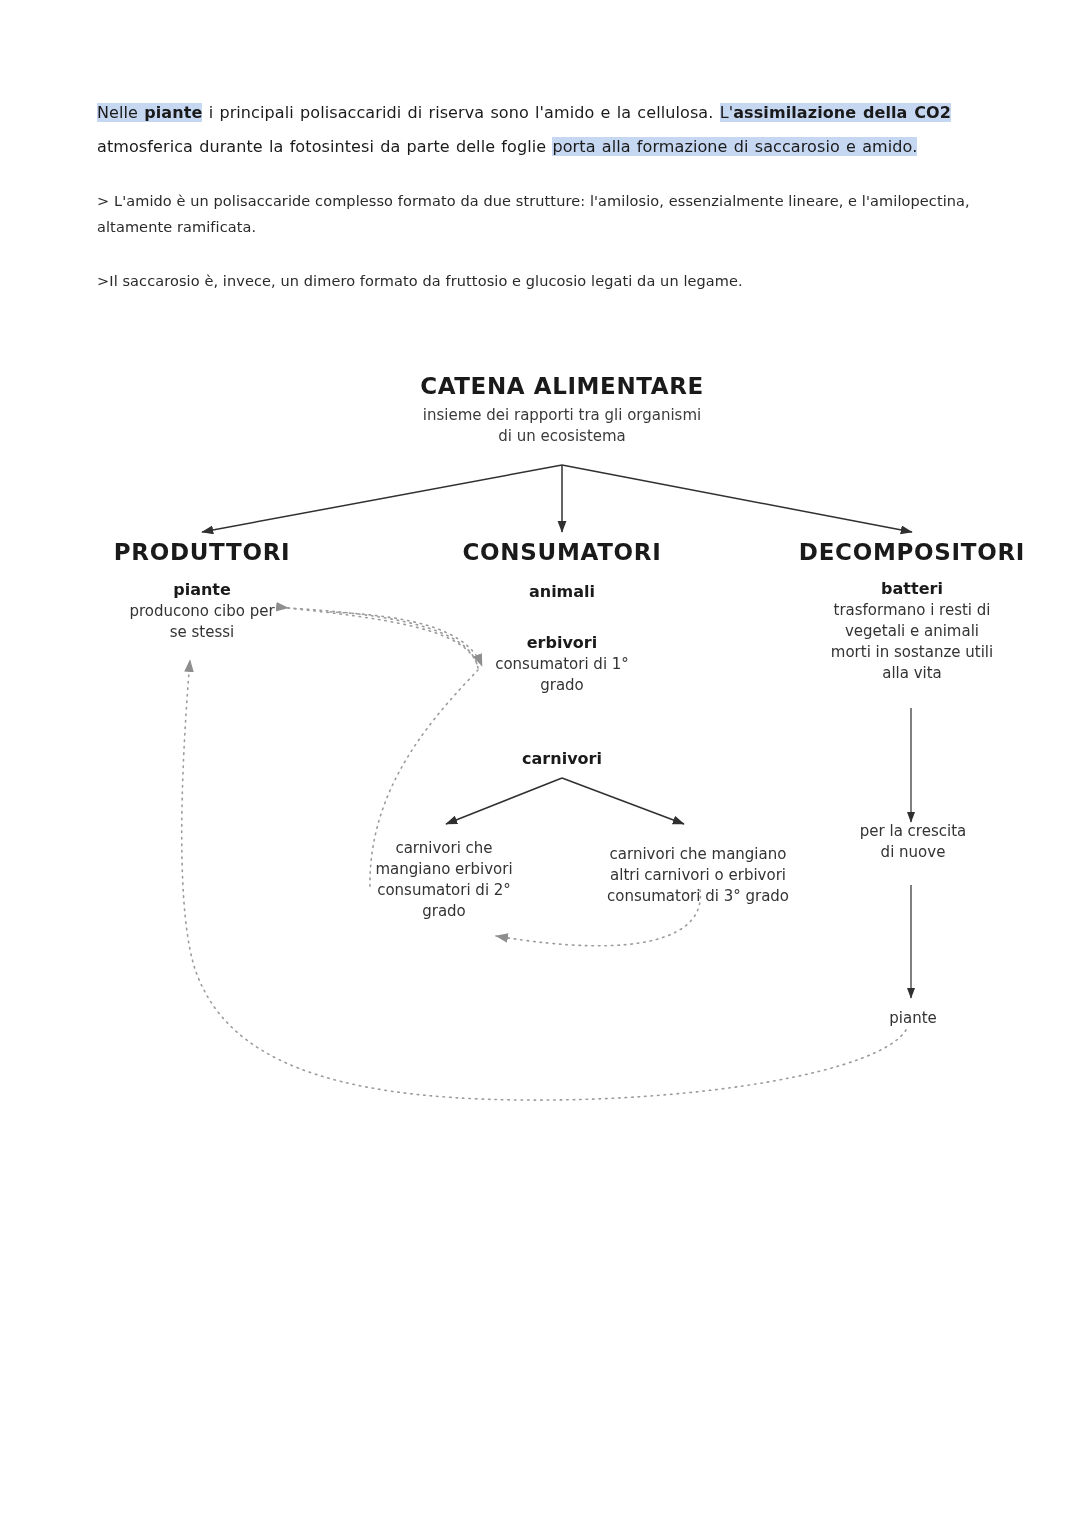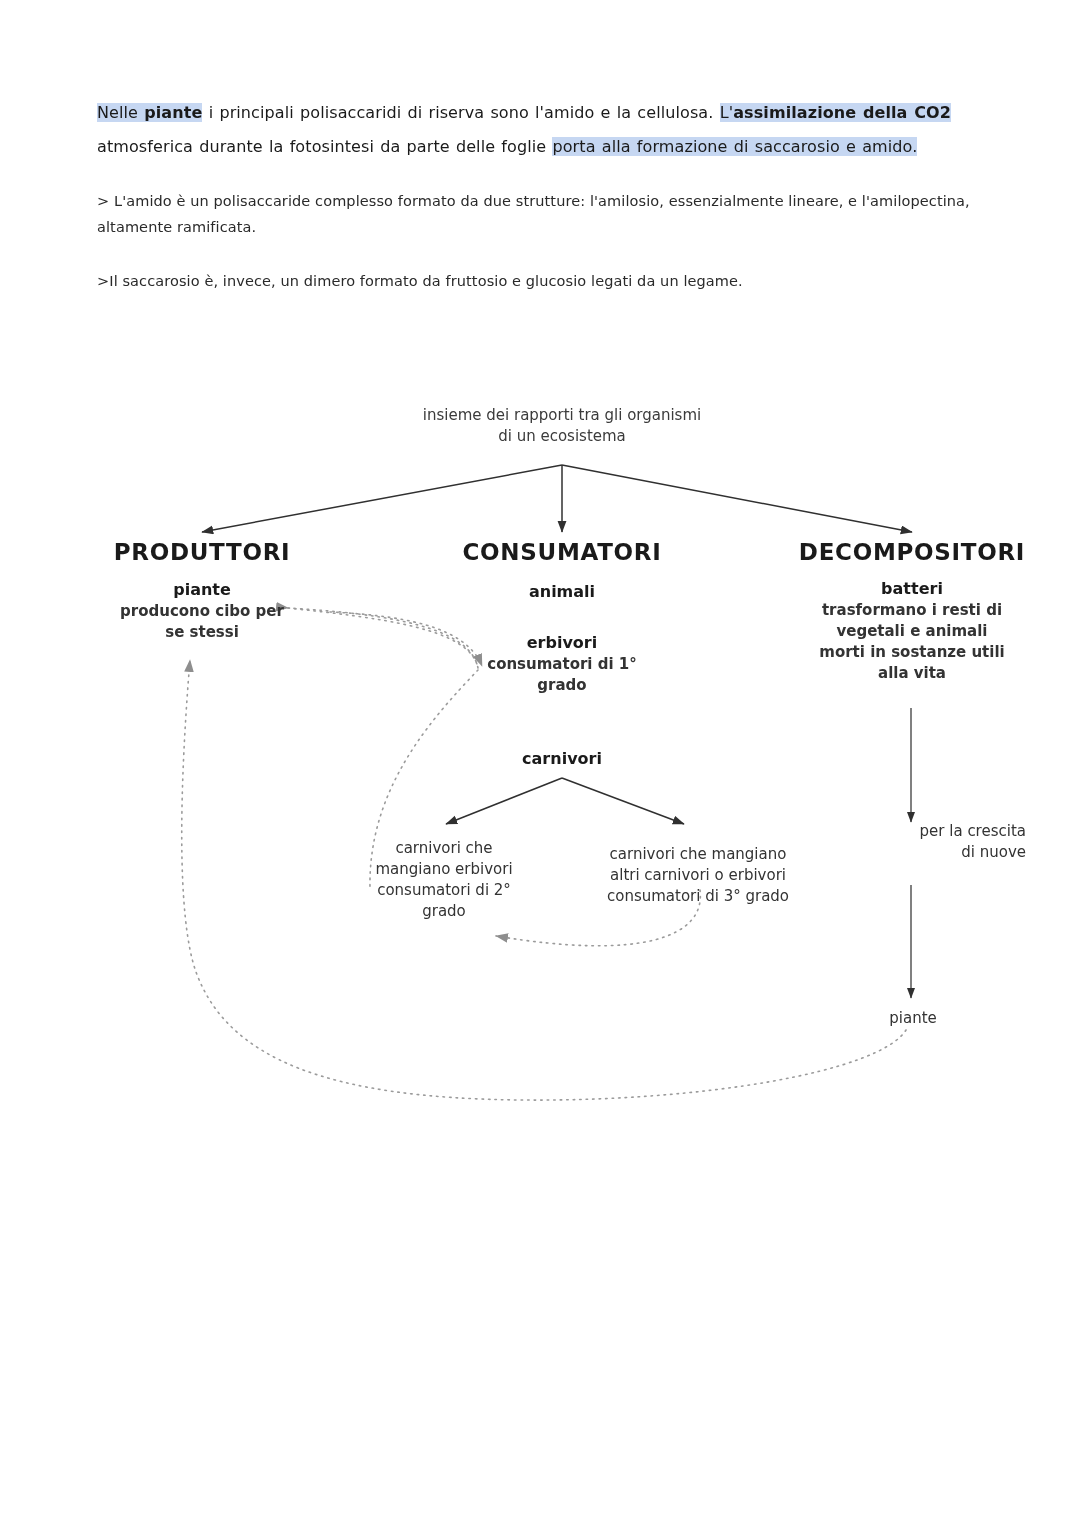--- a/index.html
+++ b/index.html
@@ -83,21 +83,20 @@
   }
   .node-bold {
     font-size: 16px;
     font-weight: bold;
     line-height: 22px;
   }
   .node-sub {
     font-size: 15px;
     line-height: 21px;
     color: #333;
-    font-weight: bold;
   }
   .node-plain {
     font-size: 15px;
     line-height: 21px;
     color: #333;
   }
 </style>
 </head>
 <body>
 
@@ -146,20 +145,21 @@
       <path d="M330,252 C420,256 468,272 482,306" marker-end="url(#ahd)"></path>
 
       <path d="M478,310 C430,360 368,430 370,528"></path>
 
       <path d="M700,530 C706,578 640,600 496,576" marker-end="url(#ahd)"></path>
 
       <path d="M906,670 C880,712 700,742 520,740 C330,738 228,700 196,612 C176,556 180,420 190,300" marker-end="url(#ahd)"></path>
     </g>
   </svg>
 
+  <div class="lbl title-main" style="left:392px; top:12px; width:340px;">CATENA ALIMENTARE</div>
   <div class="lbl title-sub" style="left:382px; top:45px; width:360px;">insieme dei rapporti tra gli organismi
 di un ecosistema</div>
 
   <div class="lbl branch-head" style="left:82px; top:180px; width:240px;">PRODUTTORI</div>
   <div class="lbl node-bold" style="left:82px; top:219px; width:240px;">piante</div>
   <div class="lbl node-sub" style="left:72px; top:241px; width:260px;">producono cibo per
 se stessi</div>
 
   <div class="lbl branch-head" style="left:442px; top:180px; width:240px;">CONSUMATORI</div>
   <div class="lbl node-bold" style="left:442px; top:221px; width:240px;">animali</div>
@@ -178,17 +178,17 @@
 altri carnivori o erbivori
 consumatori di 3° grado</div>
 
   <div class="lbl branch-head" style="left:790px; top:180px; width:244px;">DECOMPOSITORI</div>
   <div class="lbl node-bold" style="left:792px; top:218px; width:240px;">batteri</div>
   <div class="lbl node-sub" style="left:790px; top:240px; width:244px;text-align:center;">trasformano i resti di
 vegetali e animali
 morti in sostanze utili
 alla vita</div>
 
-  <div class="lbl node-plain" style="left:800px; top:461px; width:226px;text-align:right;">per la crescita
+  <div class="lbl node-plain" style="left:800px; top:461px; width:226px;">per la crescita
 di nuove</div>
   <div class="lbl node-plain" style="left:800px; top:648px; width:226px;">piante</div>
 
 </div>
 
 </body></html>

